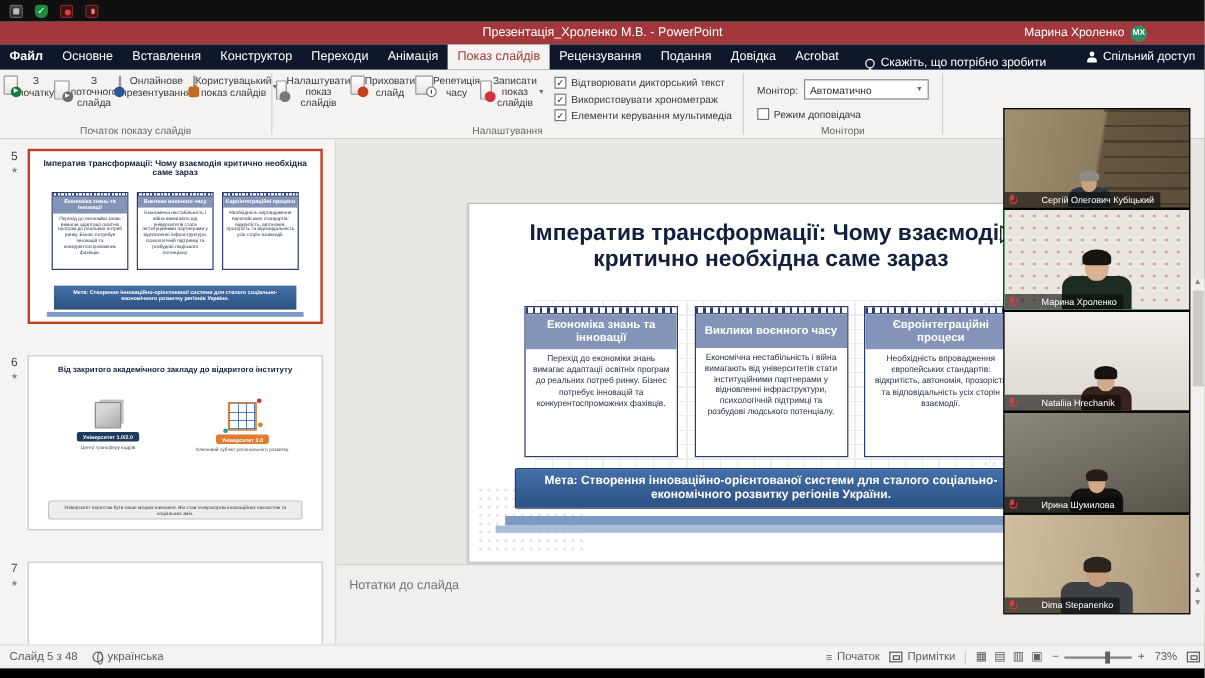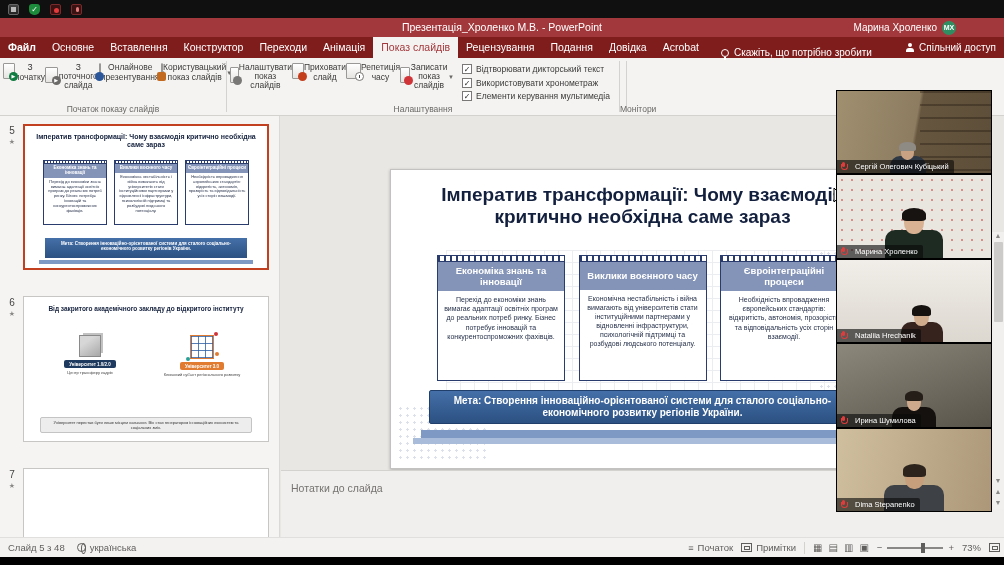--- a/index.html
+++ b/index.html
@@ -20,21 +20,21 @@
   .mb-mic { background:#3a1212; border:1px solid #7a2a2a; }
   .mb-mic::after { content:""; position:absolute; left:4px; top:2px; width:3px; height:5px; border-radius:2px; background:#e27b7b; }
 
   
   .titlebar { position:absolute; top:18px; left:0; right:0; height:19px; background:#a3383c; color:#fff; z-index:55; }
   .tb-title { position:absolute; left:0; right:0; top:0; line-height:19px; text-align:center; font-size:10.5px; }
   .tb-user { position:absolute; right:48px; top:0; height:19px; display:flex; align-items:center; gap:5px; font-size:10px; }
   .avatar { width:14px; height:14px; border-radius:50%; background:#2f8f63; color:#fff; font-size:7px; line-height:14px; text-align:center; font-weight:bold; }
 
   
-  .tabsrow { position:absolute; top:37px; left:0; right:0; height:21px; background:#7f1d1d; display:flex; align-items:flex-end; z-index:55; }
+  .tabsrow { position:absolute; top:37px; left:0; right:0; height:21px; background:#0f172a; display:flex; align-items:flex-end; z-index:55; }
   .rtab { padding:0 8px; line-height:21px; font-size:10.5px; color:#fff; white-space:nowrap; cursor:default; }
   .rtab.file { font-weight:bold; }
   .rtab.active { background:#f4f3f1; color:#a3383c; }
   .tellme { display:flex; align-items:center; gap:5px; margin-left:14px; color:#fff; font-size:10px; white-space:nowrap; }
   .bulb { width:8px; height:8px; border:1.4px solid #fff; border-radius:50%; position:relative; }
   .bulb::after { content:""; position:absolute; left:2px; top:7px; width:2px; height:3px; background:#fff; }
   .share { position:absolute; right:8px; bottom:0; display:flex; align-items:center; gap:5px; color:#fff; font-size:10px; line-height:21px; }
   .person-ico { width:9px; height:9px; position:relative; }
   .person-ico::before { content:""; position:absolute; left:2.5px; top:0; width:4px; height:4px; border-radius:50%; background:#fff; }
   .person-ico::after { content:""; position:absolute; left:0.5px; top:4.5px; width:8px; height:4px; border-radius:3px 3px 0 0; background:#fff; }
@@ -155,21 +155,21 @@
   .p5 .vbg { background:linear-gradient(100deg,#d0bf9f,#ac9878); }
   .person { position:absolute; left:50%; bottom:0; transform:translateX(-50%); }
   .head { position:relative; margin:0 auto; background:#d0ac8d; border-radius:50% 50% 46% 46%; }
   .head::before { content:""; position:absolute; top:-2px; left:-2px; right:-2px; height:55%; border-radius:50% 50% 20% 20%; background:#1d1a18; }
   .torso { border-radius:10px 10px 0 0; margin:-4px auto 0; background:#252a30; }
   .p1 .person { left:46%; } .p1 .head { width:13px; height:16px; background:#c9a283; } .p1 .head::before { background:#8e8a84; } .p1 .torso { width:36px; height:17px; background:#2e3744; }
   .p2 .head { width:20px; height:24px; background:#d8b293; } .p2 .head::before { background:#161311; } .p2 .torso { width:58px; height:28px; background:#1d2b23; }
   .p3 .person { left:55%; } .p3 .head { width:15px; height:19px; } .p3 .head::before { background:#15120f; } .p3 .torso { width:42px; height:20px; background:#36231e; }
   .p4 .head { width:14px; height:18px; background:#cfa98c; } .p4 .head::before { background:#241d18; } .p4 .torso { width:44px; height:20px; background:#15110e; }
   .p5 .head { width:19px; height:23px; background:#c79f7d; } .p5 .head::before { background:#2c241c; } .p5 .torso { width:60px; height:26px; background:#3e4247; }
-  .nametag { position:absolute; left:0; bottom:0; display:flex; align-items:center; gap:8px; background:rgba(10,10,10,.62); color:#fff; font-size:7.5px; padding:2px 5px 2px 3px; border-radius:0 2px 0 0; max-width:95%; white-space:nowrap; overflow:hidden; }
+  .nametag { position:absolute; left:0; bottom:0; display:flex; align-items:center; gap:21px; background:rgba(10,10,10,.62); color:#fff; font-size:7.5px; padding:2px 5px 2px 3px; border-radius:0 2px 0 0; max-width:95%; white-space:nowrap; overflow:hidden; }
   .mic { width:7px; height:9px; position:relative; flex:0 0 auto; }
   .mic::before { content:""; position:absolute; left:2px; top:0; width:3px; height:5px; background:#e23b3b; border-radius:2px; }
   .mic::after { content:""; position:absolute; left:1px; top:2px; width:5px; height:5px; border:1px solid #e23b3b; border-top:none; border-radius:0 0 4px 4px; }
 </style>
 </head>
 <body>
 
 <div class="screen">
 
   <div class="meetingbar">
@@ -277,20 +277,33 @@
         </div>
         <div class="checkrow">
           <span class="cbx checked"></span>
           <span>Елементи керування мультимедіа</span>
         </div>
       </div>
       <div class="glabel">Налаштування</div>
     </div>
     <div class="gsep"></div>
     <div class="rgroup">
+      <div class="moncol">
+        <div class="monrow">
+          <span>Монітор:</span>
+          <div class="select">
+            <span>Автоматично</span>
+            <span class="drop">▼</span>
+          </div>
+        </div>
+        <div class="checkrow">
+          <span class="cbx"></span>
+          <span>Режим доповідача</span>
+        </div>
+      </div>
       <div class="glabel">Монітори</div>
     </div>
     <div class="gsep"></div>
   </div>
 
   <div class="workspace">
 
     <div class="slidepanel">
       <div class="slideitem">
         <div class="numcol">

